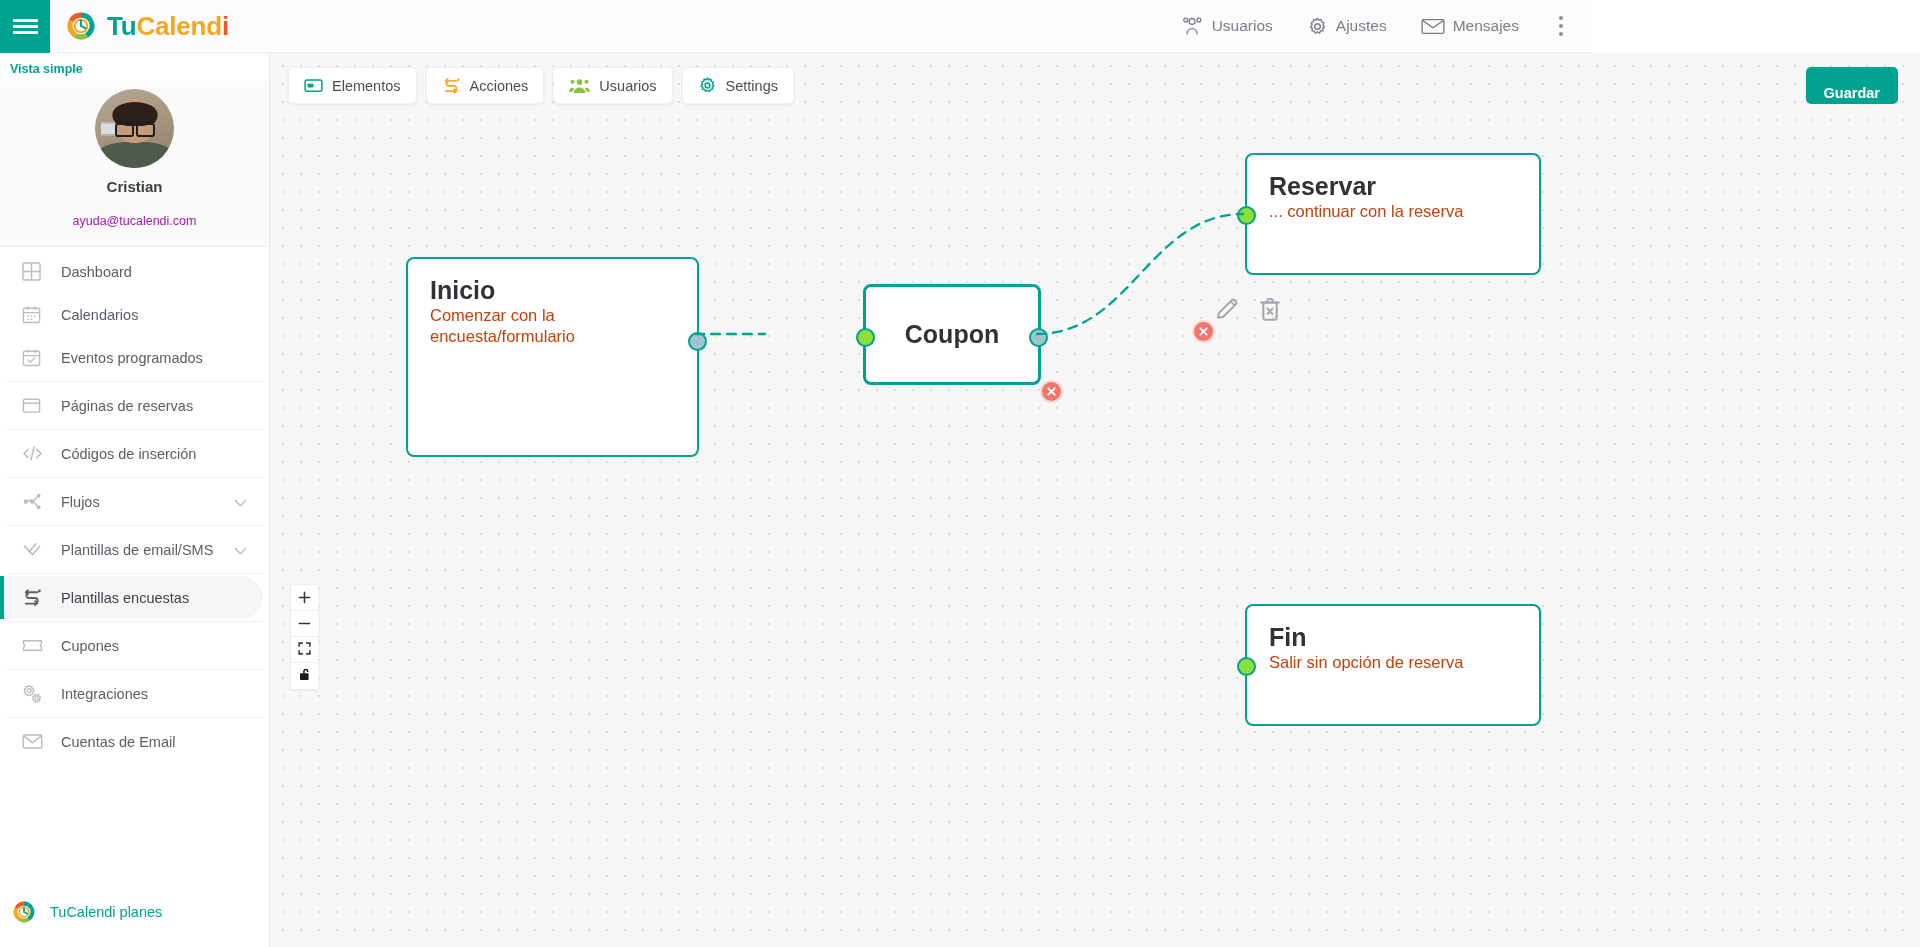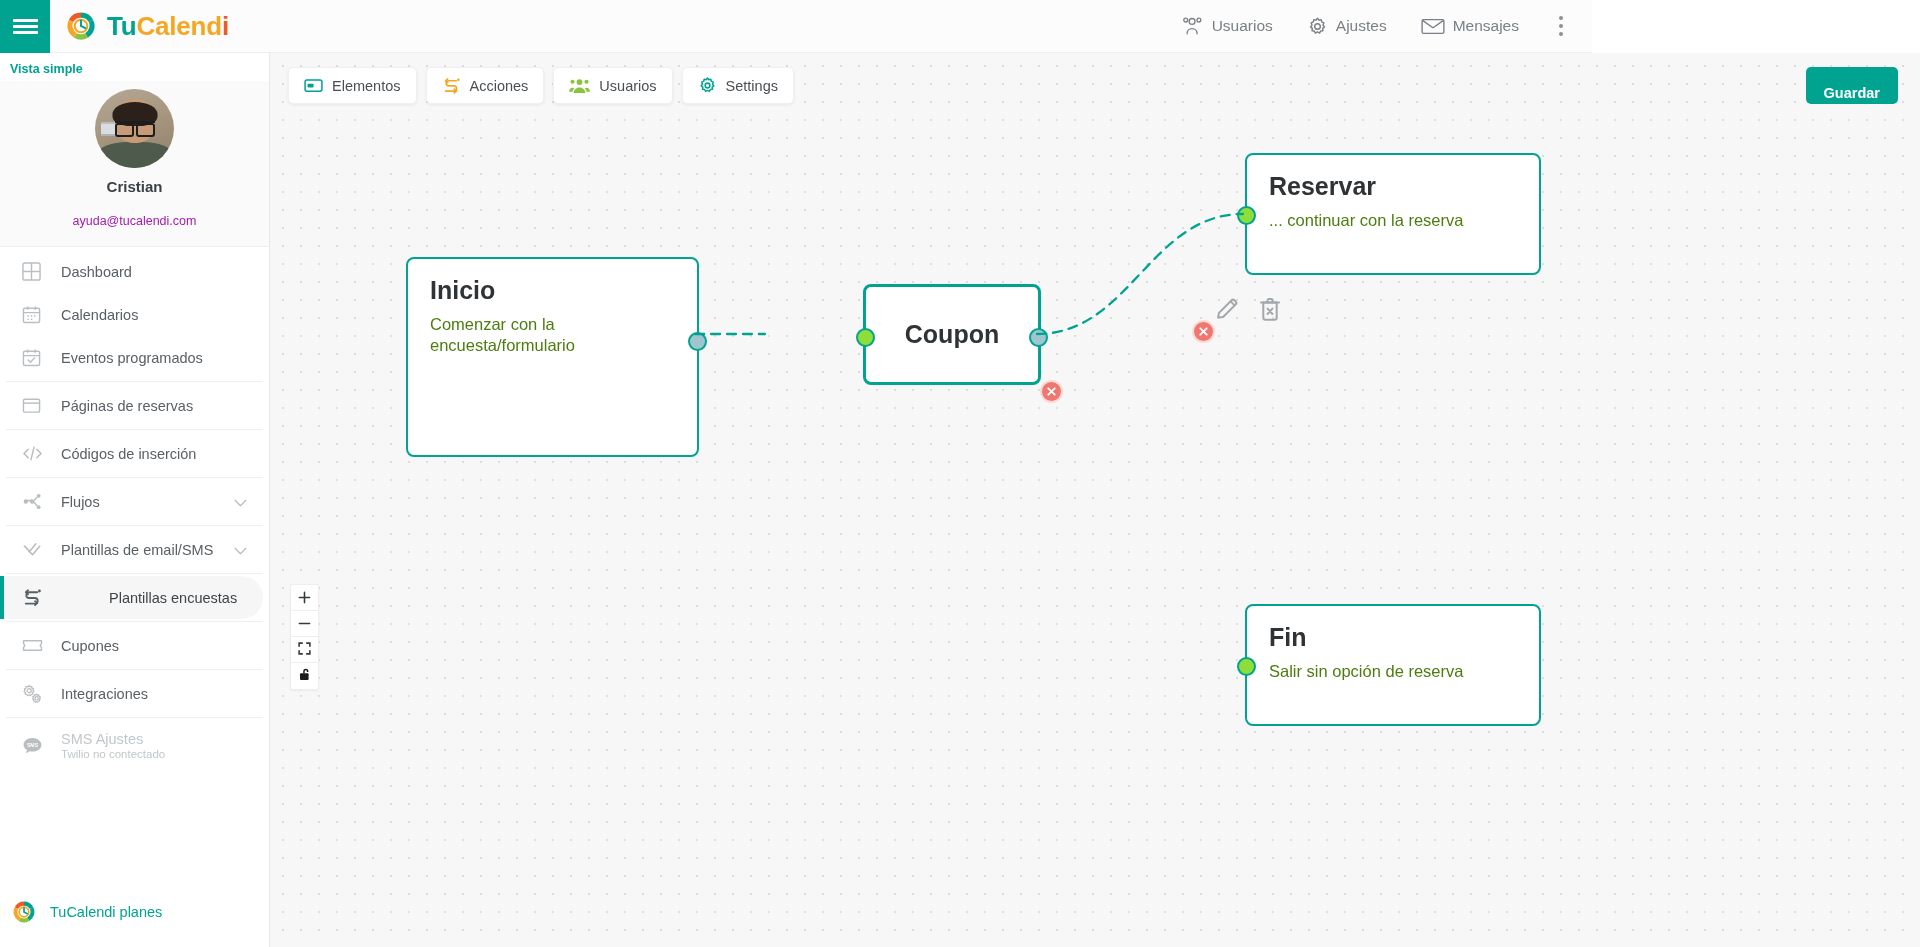--- a/index.html
+++ b/index.html
@@ -116,21 +116,20 @@
     width: 28px; flex: 0 0 28px; display: flex; align-items: center; justify-content: flex-start;
     color: #b9bec2;
   }
   .nav-item .ico svg { display: block; }
   .nav-item .label { margin-left: 11px; white-space: nowrap; }
   .nav-item .sub { font-size: 11.5px; color: #c2c7cb; margin-top: 1px; }
   .nav-item .chev { margin-left: auto; margin-right: 22px; color: #b9bec2; }
   .nav-item.active {
     background: #f6f6f6; border-radius: 0 22px 22px 0; margin-right: 6px;
     color: #3e4449;
-    gap: 48px;
   }
   .nav-item.active:before {
     content: ""; position: absolute; left: 0; top: 0; width: 4px; height: 100%;
     background: #00a390;
   }
   .nav-item.active .ico { color: #5a6066; }
   .nav-item.disabled { color: #c2c7cb; }
   .nav-item.tall { height: 50px; align-items: center; }
   .nav-item .stack { display: flex; flex-direction: column; margin-left: 11px; }
   .nav-sep { height: 1px; background: #eeeeee; margin: 2px 6px 2px 6px; }
@@ -185,21 +184,21 @@
   .zbtn .minus { font-size: 18px; line-height: 1; }
 
   
   .node {
     position: absolute; background: #ffffff; border: 2.5px solid #00a390;
     border-radius: 8px; box-sizing: border-box;
   }
   .node.selected { border-width: 3.5px; }
   .node-inner { padding: 18px 22px; }
   .node-title { font-size: 25px; font-weight: bold; color: #2f3336; line-height: 1.1; }
-  .node-sub { font-size: 16.5px; color: #4d7c0f; line-height: 1.3; margin-top: 9px; }
+  .node-sub { font-size: 16.5px; color: #c2410c; line-height: 1.3; }
   .node-center {
     height: 100%; display: flex; align-items: center; justify-content: center;
   }
   .node-center .node-title { font-size: 25px; }
 
   .handle {
     position: absolute; width: 19px; height: 19px; border-radius: 50%;
     border: 2.5px solid #00a390; box-sizing: border-box; cursor: crosshair;
   }
   .handle.src { background: #9fc5cf; }
@@ -433,33 +432,30 @@
           <path d="M7.5 1.6l1 1.4 1.7-.4 .3 1.7 1.6 .7-.7 1.6 1.1 1.3-1.4 1 .2 1.7-1.7 .2-.8 1.5-1.5-.8-1.5 .8-.8-1.5-1.7-.2 .2-1.7-1.4-1 1.1-1.3-.7-1.6 1.6-.7 .3-1.7 1.7 .4z" stroke-linejoin="round"></path>
           <circle cx="15.3" cy="15" r="1.8"></circle>
           <path d="M15.3 10.6l.8 1.1 1.4-.3 .2 1.4 1.3 .5-.5 1.3 .8 1-1.1 .8 .2 1.4-1.4 .2-.6 1.2-1.2-.6-1.2 .6-.6-1.2-1.4-.2 .2-1.4-1.1-.8 .8-1-.5-1.3 1.3-.5 .2-1.4 1.4 .3z" stroke-linejoin="round"></path>
         </svg>
       </span>
       <span class="label">Integraciones</span>
     </div>
 
     <div class="nav-sep"></div>
 
-
-    <div class="nav-item tall disabled">
-      <span class="ico">
-        <svg width="21" height="19" viewBox="0 0 22 20" fill="currentColor">
-          <path d="M11 2.2c-5.2 0-9.4 3.1-9.4 6.9 0 2.2 1.4 4.2 3.6 5.4L4 18.2l4.1-2.1c.9 .2 1.9 .3 2.9 .3 5.2 0 9.4-3.1 9.4-6.9S16.2 2.2 11 2.2z"></path>
-          <text x="11" y="11.4" font-size="5.4" fill="#ffffff" text-anchor="middle" font-family="Liberation Sans, sans-serif" font-weight="bold">SMS</text>
-        </svg>
-      </span>
-      <span class="stack">
-        <span class="label" style="margin-left:0">SMS Ajustes</span>
-        <span class="sub">Twilio no contectado</span>
-      </span>
-    </div>
+    <div class="nav-item">
+      <span class="ico">
+        <svg width="21" height="17" viewBox="0 0 22 18" fill="none" stroke="currentColor" stroke-width="1.5">
+          <rect x="1.2" y="2.2" width="19.6" height="13.6" rx="1.4"></rect>
+          <path d="M1.6 3 L11 10.2 L20.4 3" stroke-linejoin="round"></path>
+        </svg>
+      </span>
+      <span class="label">Cuentas de Email</span>
+    </div>
+
 
   </div>
 
   <div class="nav-bottom">
     <div class="nav-item">
       <span class="ico">
         <svg class="plan-logo" viewBox="0 0 40 40">
           <path d="M20 4 A16 16 0 0 0 5.7 12.8 L10.8 15.4 A10.6 10.6 0 0 1 20 10.2 Z" fill="#f05a28"></path>
           <path d="M20 4 A16 16 0 0 1 34.3 12.8 L29.2 15.4 A10.6 10.6 0 0 0 20 10.2 Z" fill="#00a390"></path>
           <path d="M34.3 12.8 A16 16 0 0 1 28 33.8 L25 28.5 A10.6 10.6 0 0 0 29.2 15.4 Z" fill="#00a390"></path>

